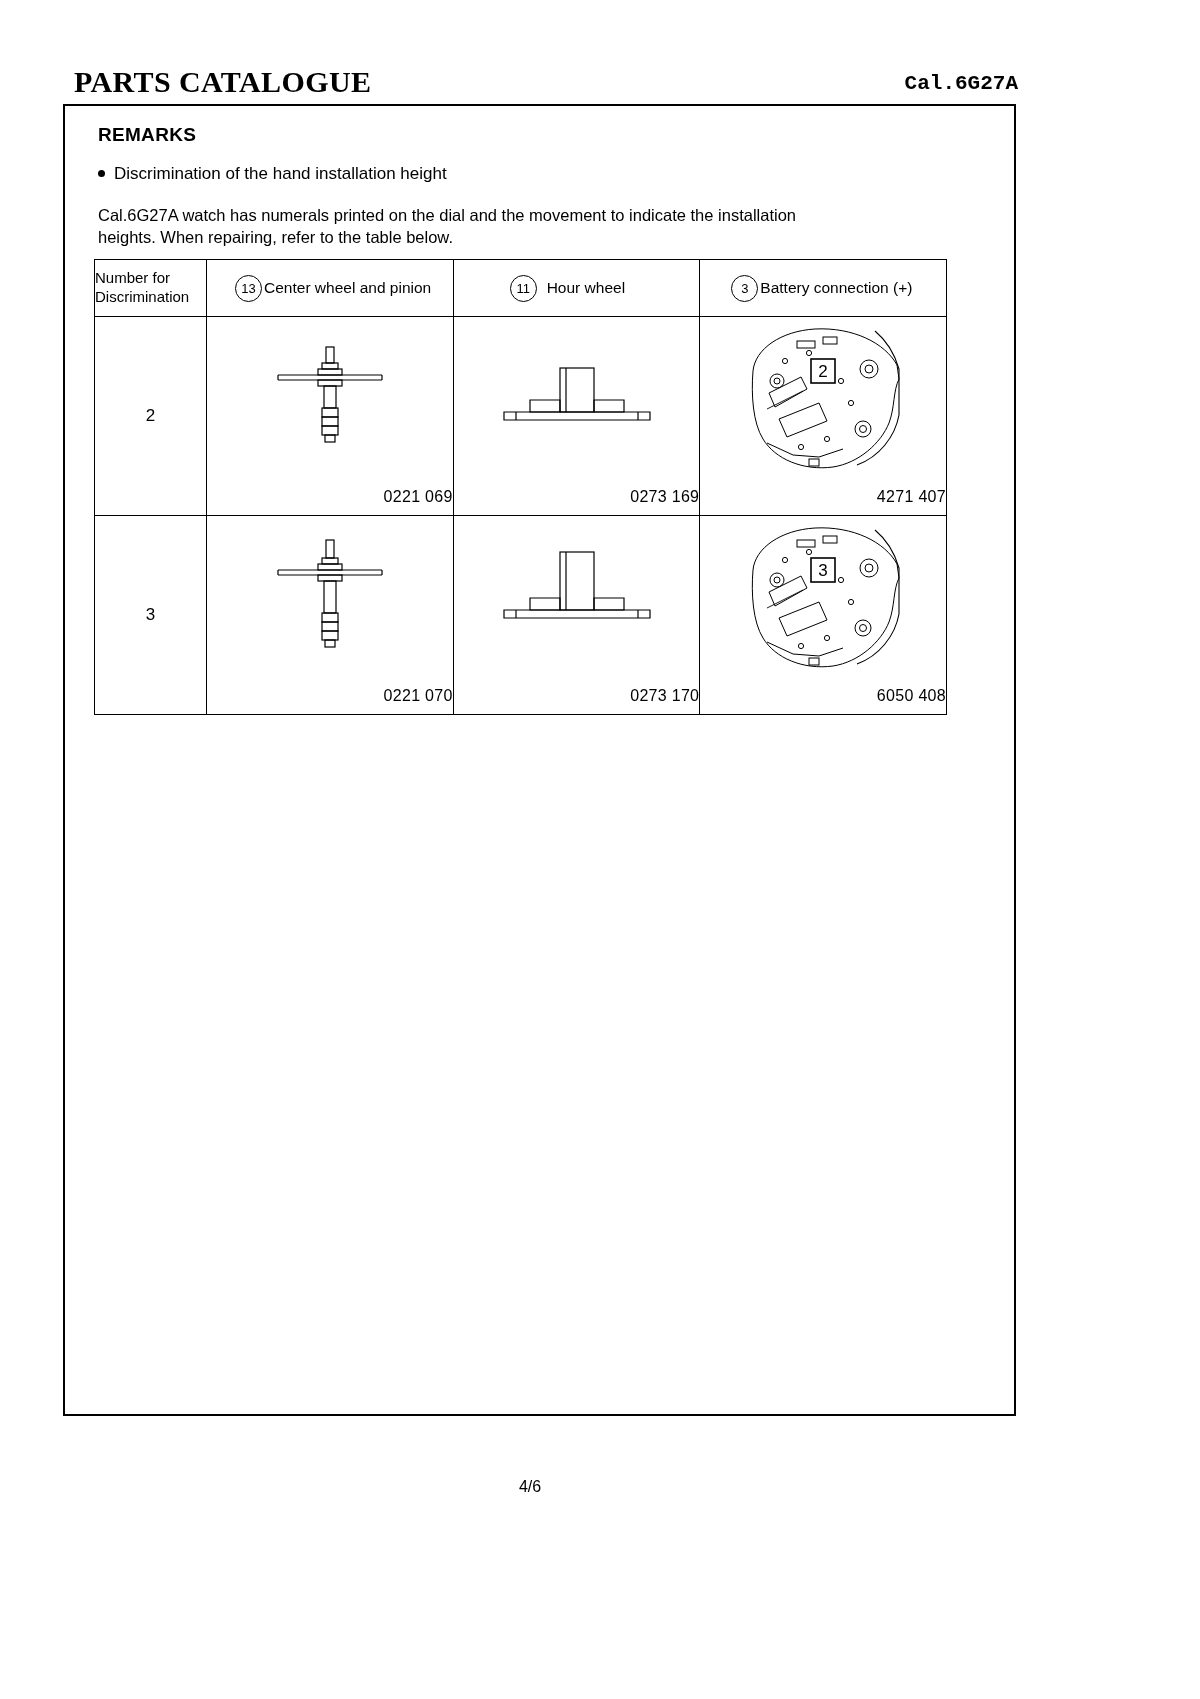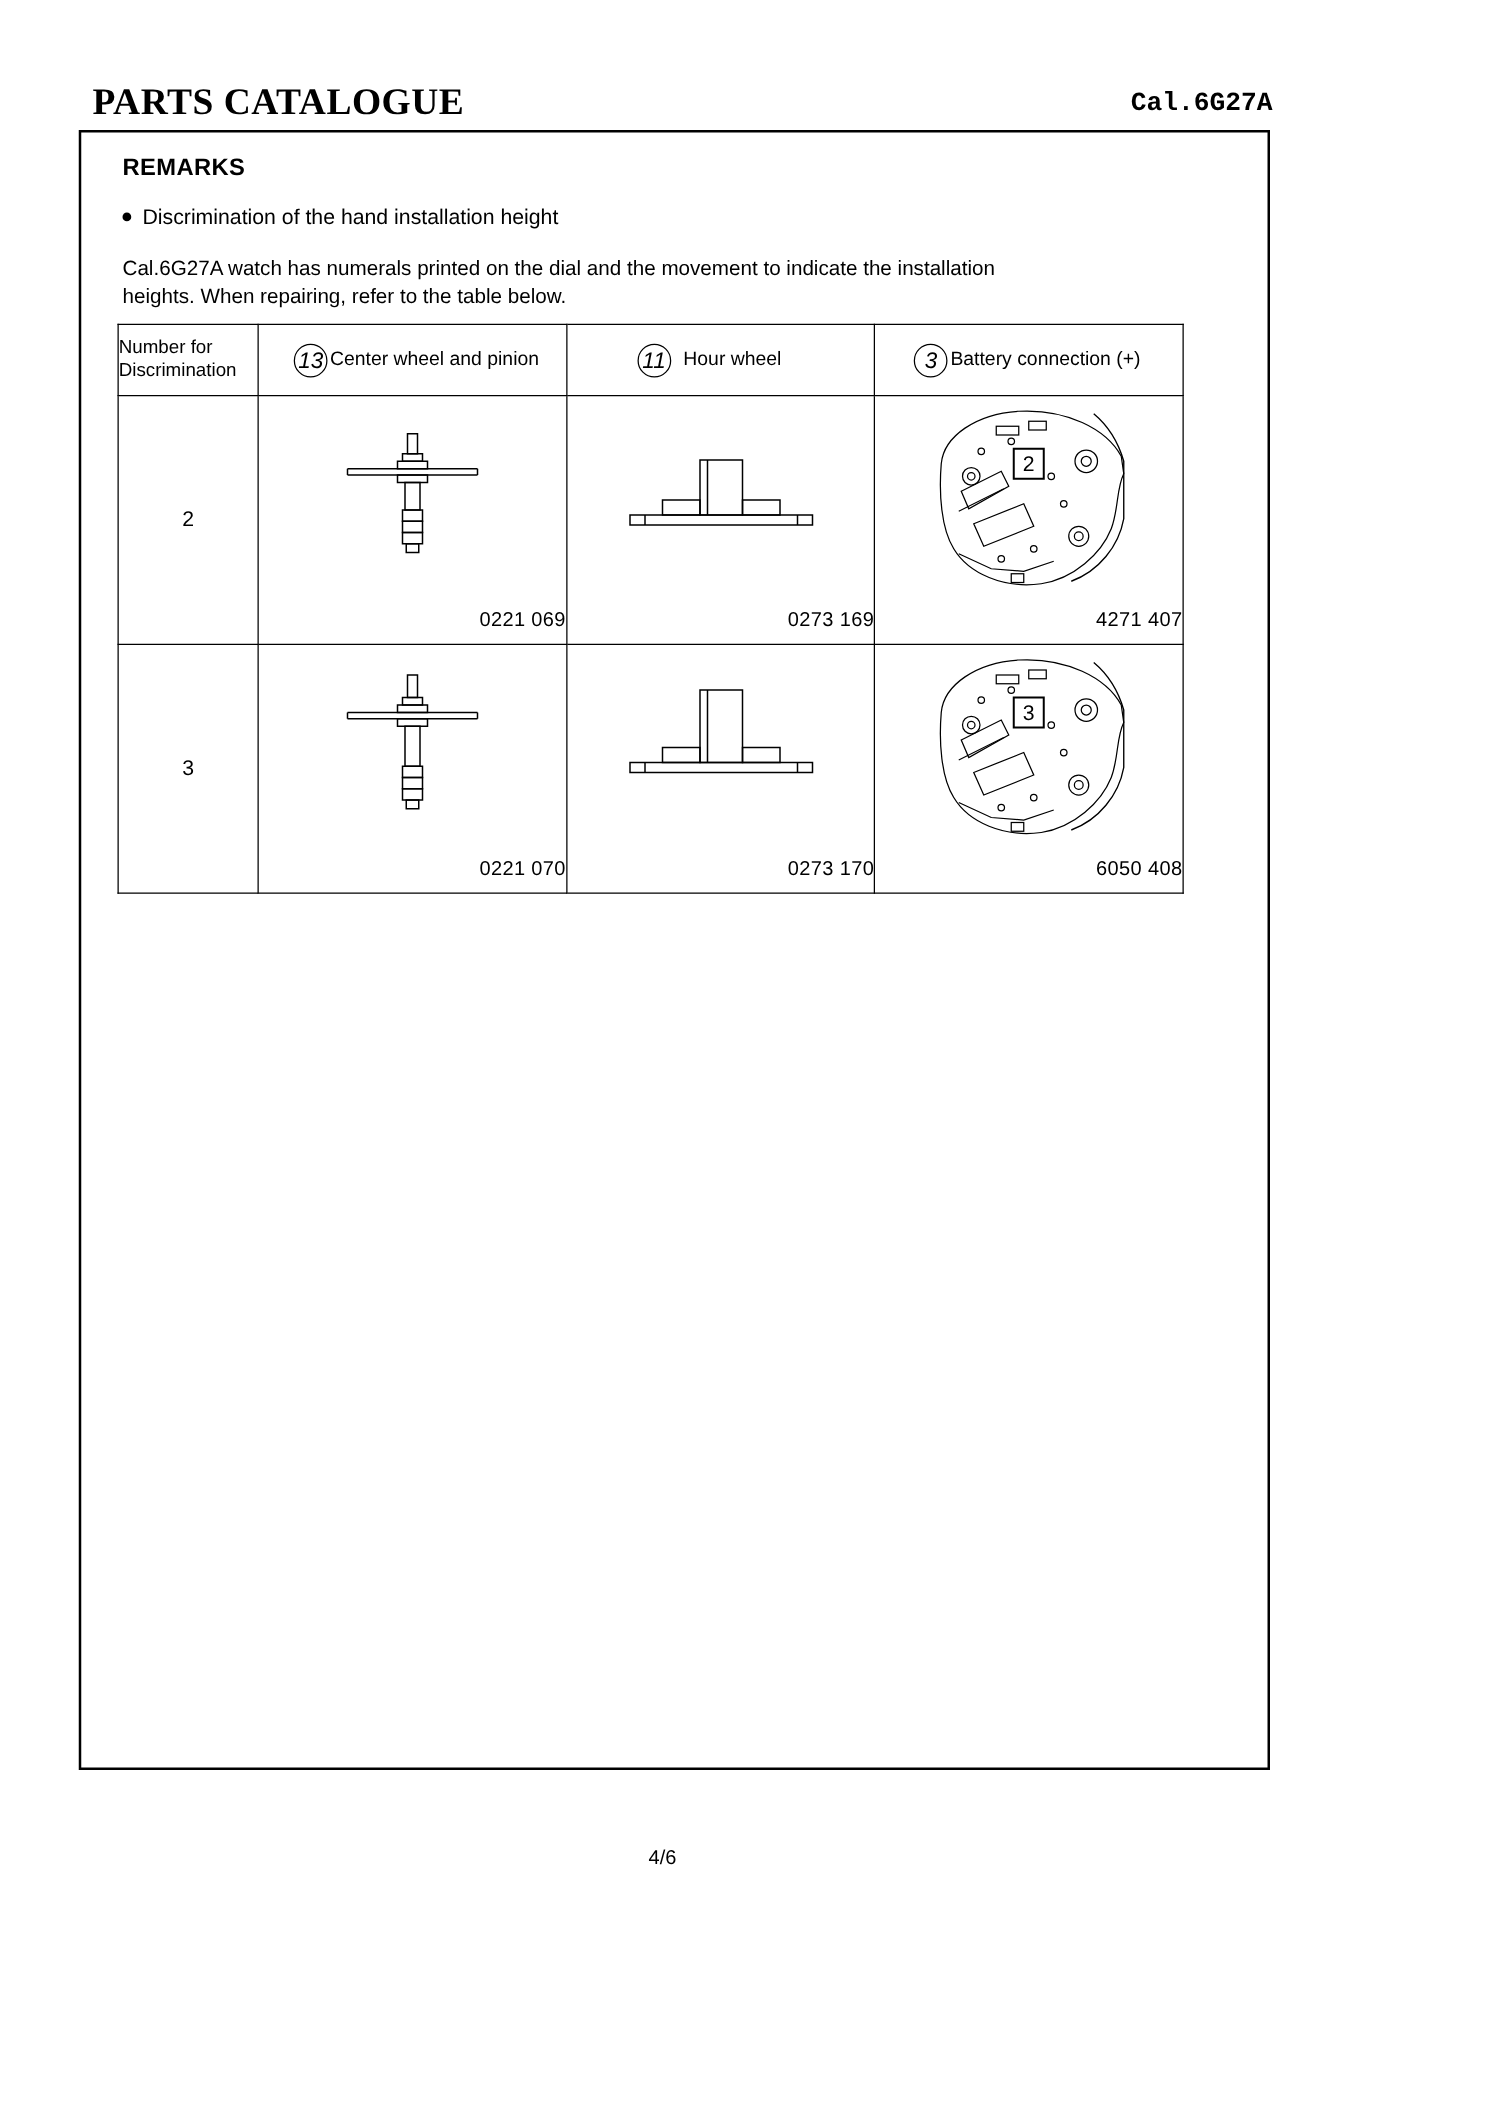--- a/index.html
+++ b/index.html
@@ -132,24 +132,23 @@
     padding-left: 28px;
   }
   .circle-num {
     display: inline-flex;
     align-items: center;
     justify-content: center;
     width: 25px;
     height: 25px;
     border: 1.3px solid #000;
     border-radius: 50%;
-    font-size: 18px;
+    font-size: 13px;
     flex: 0 0 auto;
     margin-right: 2px;
-    font-style: italic;
   }
   .hdr-label {
     font-size: 15.5px;
     white-space: nowrap;
   }
 
   .data-cell {
     height: 198px;
     text-align: center;
     position: relative;

